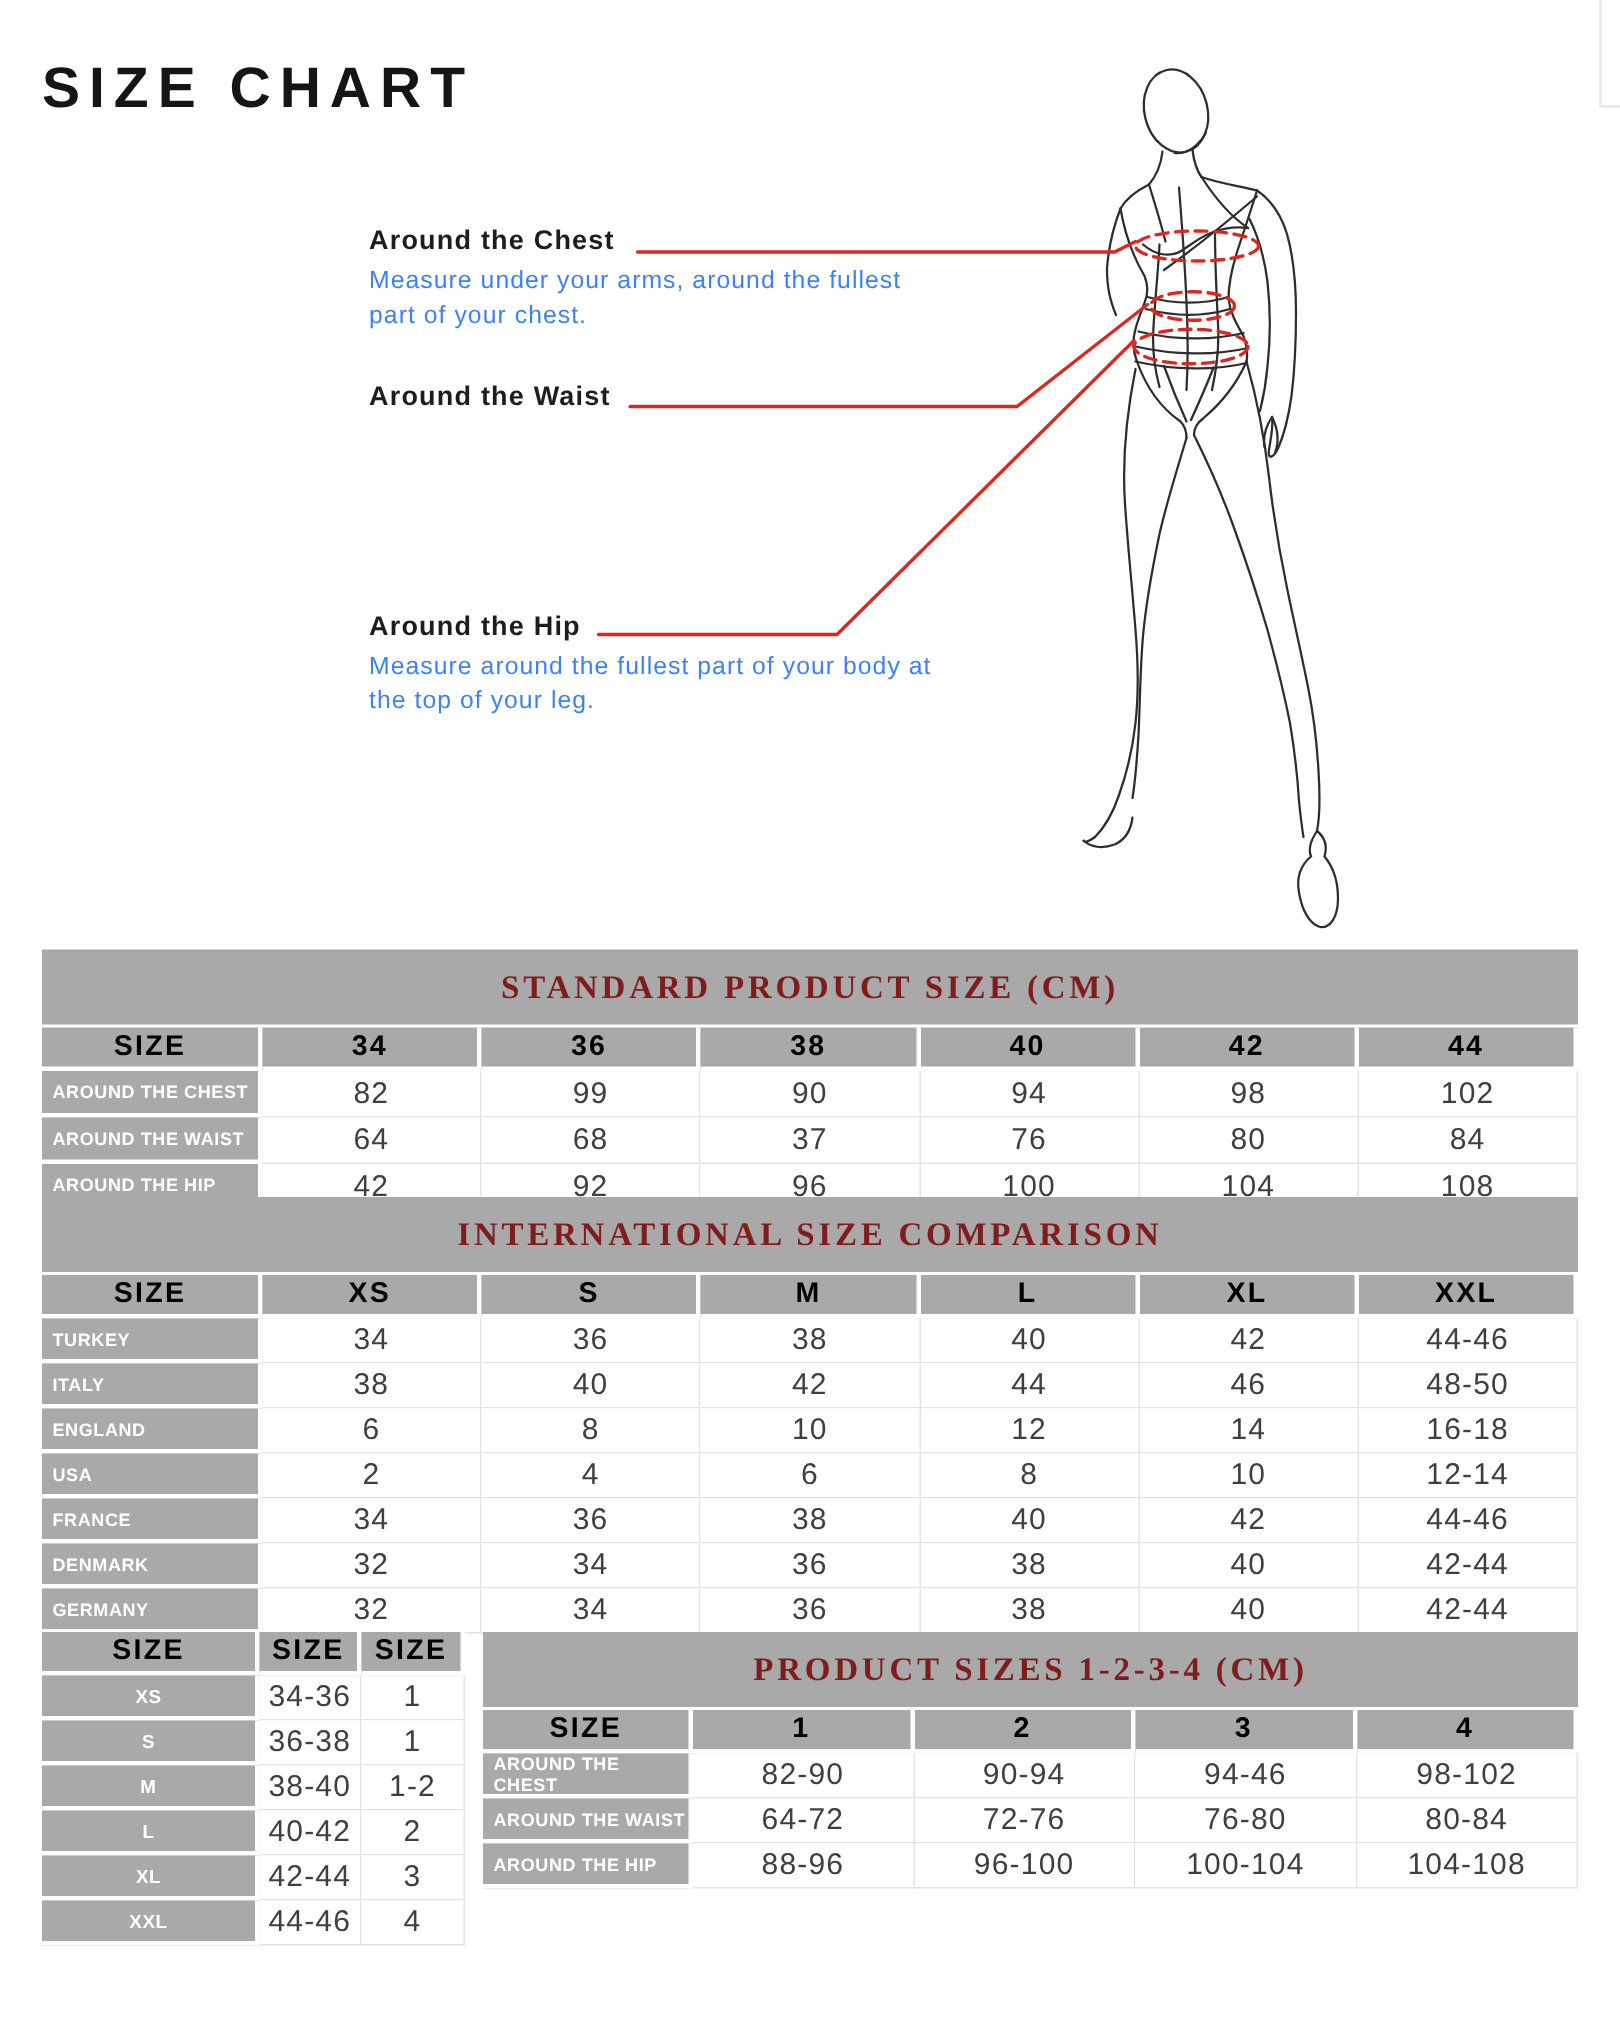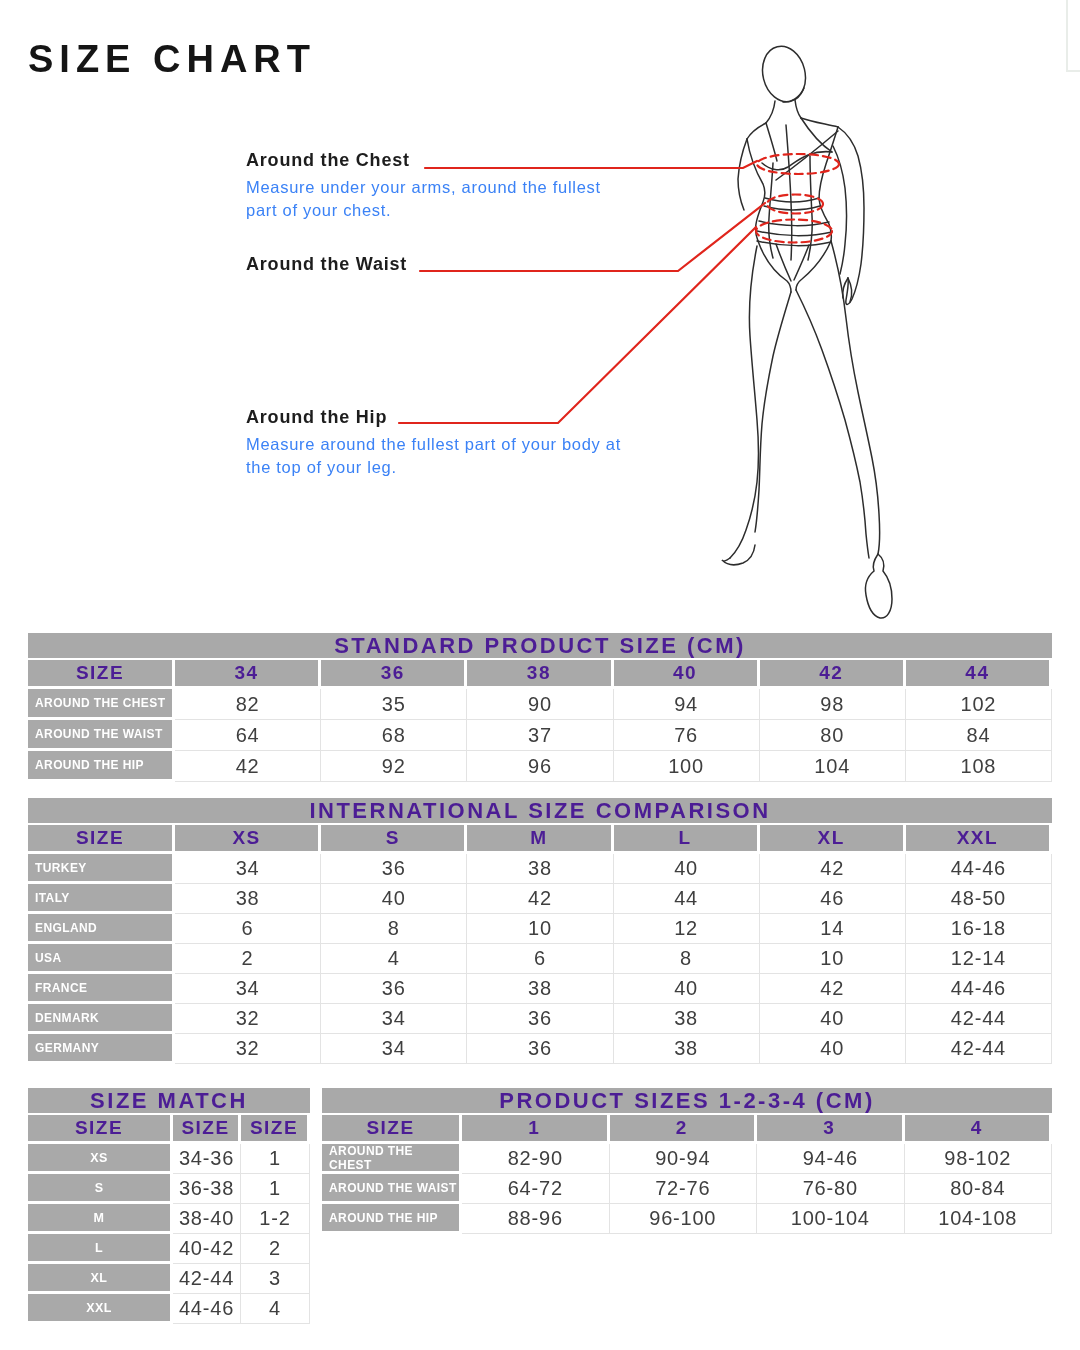--- a/index.html
+++ b/index.html
@@ -23,25 +23,25 @@
 
   
   .fig-overlay { position:absolute; left:0; top:0; width:1080px; height:645px; pointer-events:none; }
 
   
   .corner-artifact { position:absolute; left:1066px; top:0; width:14px; height:72px;
     border-left:2px solid #e9ede9; border-bottom:2px solid #e9ede9; }
 
   
   .tbl { position:absolute; }
-  .ttitle { height:25px; background:#a9a9a9; color:#4c1d95; display:flex; align-items:center;
-    justify-content:center; font-size:22px; font-weight:700; letter-spacing:2.5px; margin-bottom:2px; }
+  .ttitle { height:50px; background:#a9a9a9; color:#7f1d1d; display:flex; align-items:center;
+    justify-content:center; font-size:22px; font-weight:700; letter-spacing:2.5px; margin-bottom:2px;font-family:Liberation Serif, serif; }
   .tgrid { display:grid; }
   .cell { display:flex; align-items:center; justify-content:center; }
-  .hcell { background:#a9a9a9; color:#4c1d95; font-size:19px; font-weight:700; letter-spacing:1.5px;
+  .hcell { background:#a9a9a9; color:#000000; font-size:19px; font-weight:700; letter-spacing:1.5px;
     border-right:3px solid #fff; border-bottom:3px solid #fff; }
   .lcell { background:#a9a9a9; color:#fff; font-size:12px; font-weight:700; letter-spacing:0.4px;
     border-right:3px solid #fff; border-bottom:3px solid #fff; }
   .left-labels .lcell { justify-content:flex-start; padding-left:7px; }
   .vcell { background:#fff; color:#3f3f3f; font-size:20px; letter-spacing:0.8px;
     border-right:1px solid #e3e3e3; border-bottom:1px solid #e3e3e3; }
 
   .tbl.standard      { left:28px;  top:633px;  width:1024px; }
   .tbl.standard .tgrid      { grid-template-columns:147px repeat(6,1fr); grid-template-rows:29px repeat(3,31px); }
   .tbl.international { left:28px;  top:798px;  width:1024px; }
@@ -126,21 +126,21 @@
     <div class="tgrid">
         <div class="cell hcell">SIZE</div>
         <div class="cell hcell">34</div>
         <div class="cell hcell">36</div>
         <div class="cell hcell">38</div>
         <div class="cell hcell">40</div>
         <div class="cell hcell">42</div>
         <div class="cell hcell">44</div>
         <div class="cell lcell">AROUND THE CHEST</div>
         <div class="cell vcell">82</div>
-        <div class="cell vcell">35</div>
+        <div class="cell vcell">99</div>
         <div class="cell vcell">90</div>
         <div class="cell vcell">94</div>
         <div class="cell vcell">98</div>
         <div class="cell vcell">102</div>
         <div class="cell lcell">AROUND THE WAIST</div>
         <div class="cell vcell">64</div>
         <div class="cell vcell">68</div>
         <div class="cell vcell">37</div>
         <div class="cell vcell">76</div>
         <div class="cell vcell">80</div>
@@ -211,21 +211,20 @@
         <div class="cell vcell">32</div>
         <div class="cell vcell">34</div>
         <div class="cell vcell">36</div>
         <div class="cell vcell">38</div>
         <div class="cell vcell">40</div>
         <div class="cell vcell">42-44</div>
       </div>
   </div>
 
   <div class="tbl sizematch">
-    <div class="ttitle">SIZE MATCH</div>
     <div class="tgrid">
         <div class="cell hcell">SIZE</div>
         <div class="cell hcell">SIZE</div>
         <div class="cell hcell">SIZE</div>
         <div class="cell lcell">XS</div>
         <div class="cell vcell">34-36</div>
         <div class="cell vcell">1</div>
         <div class="cell lcell">S</div>
         <div class="cell vcell">36-38</div>
         <div class="cell vcell">1</div>

